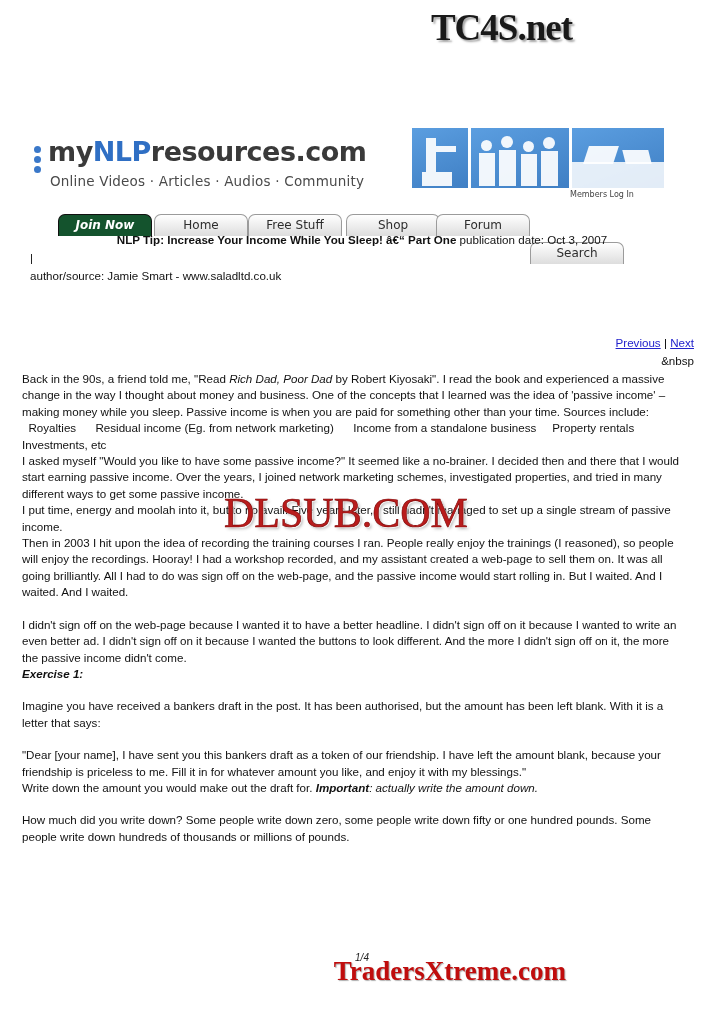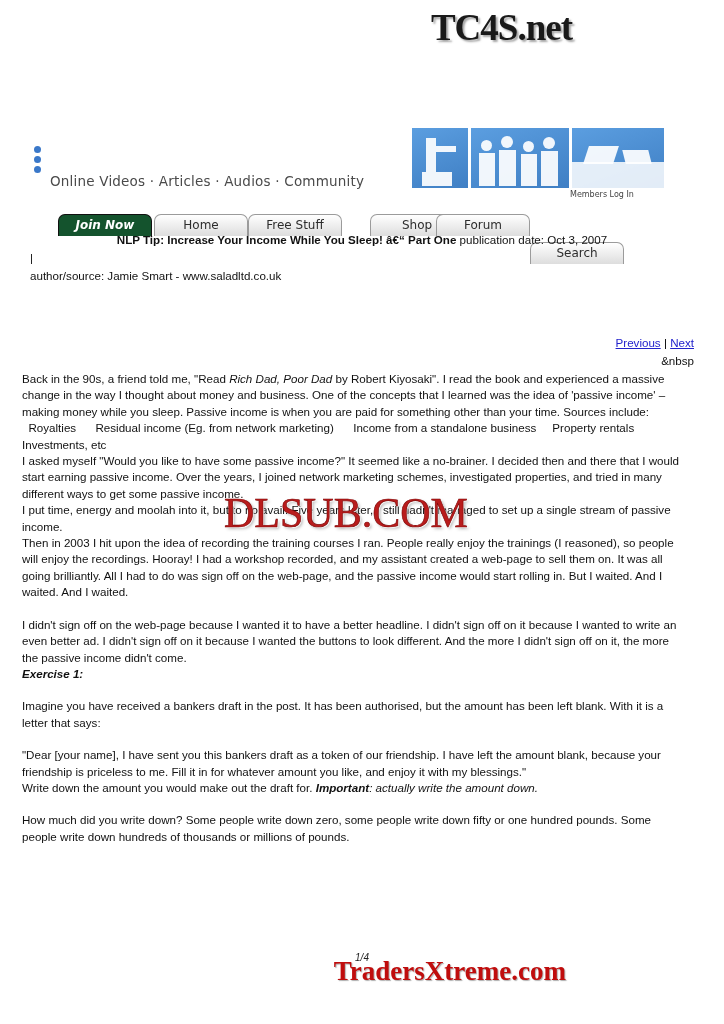--- a/index.html
+++ b/index.html
@@ -245,20 +245,23 @@
 
   <div class="tc4s">TC4S.net</div>
 
   <div class="banner">
     <div class="logo-block">
       <div class="logo-dots">
         <i></i>
           <i></i>
           <i></i>
       </div>
+      <div class="logo-text">
+        <span class="my">my</span><span class="nlp">NLP</span><span class="rest">resources.com</span>
+      </div>
       <div class="logo-sub">Online Videos · Articles · Audios · Community</div>
     </div>
 
     <div class="ban-img a">
       <div class="sil" style="left:14px;top:10px;width:10px;height:34px;"></div>
       <div class="sil" style="left:24px;top:18px;width:20px;height:6px;"></div>
       <div class="sil" style="left:10px;top:44px;width:30px;height:14px;"></div>
     </div>
     <div class="ban-img b">
       <div class="sil" style="left:10px;top:12px;width:11px;height:11px;border-radius:50%;"></div>
@@ -275,21 +278,21 @@
       <div class="sil" style="left:14px;top:18px;width:30px;height:18px;transform:skewX(-18deg);"></div>
       <div class="sil" style="left:52px;top:22px;width:26px;height:14px;transform:skewX(14deg);"></div>
     </div>
     <div class="members">Members Log In</div>
   </div>
 
   <div class="nav">
     <div class="tab join" style="left:0px;width:92px;">Join Now</div>
     <div class="tab" style="left:96px;width:92px;">Home</div>
     <div class="tab" style="left:190px;width:92px;">Free Stuff</div>
-    <div class="tab" style="left:288px;width:92px;margin-left:24px;">Shop</div>
+    <div class="tab" style="left:288px;width:92px;">Shop</div>
     <div class="tab" style="left:378px;width:92px;">Forum</div>
     <div class="tab" style="left:472px;width:92px;margin-top:28px;">Search</div>
   </div>
 
   <div class="doc">
     <div class="title-line">
       <span>NLP Tip: Increase Your Income While You Sleep! â€“ Part One</span>
       <span class="pubdate">publication date: Oct 3, 2007</span>
     </div>
     <div class="pipe">|</div>

